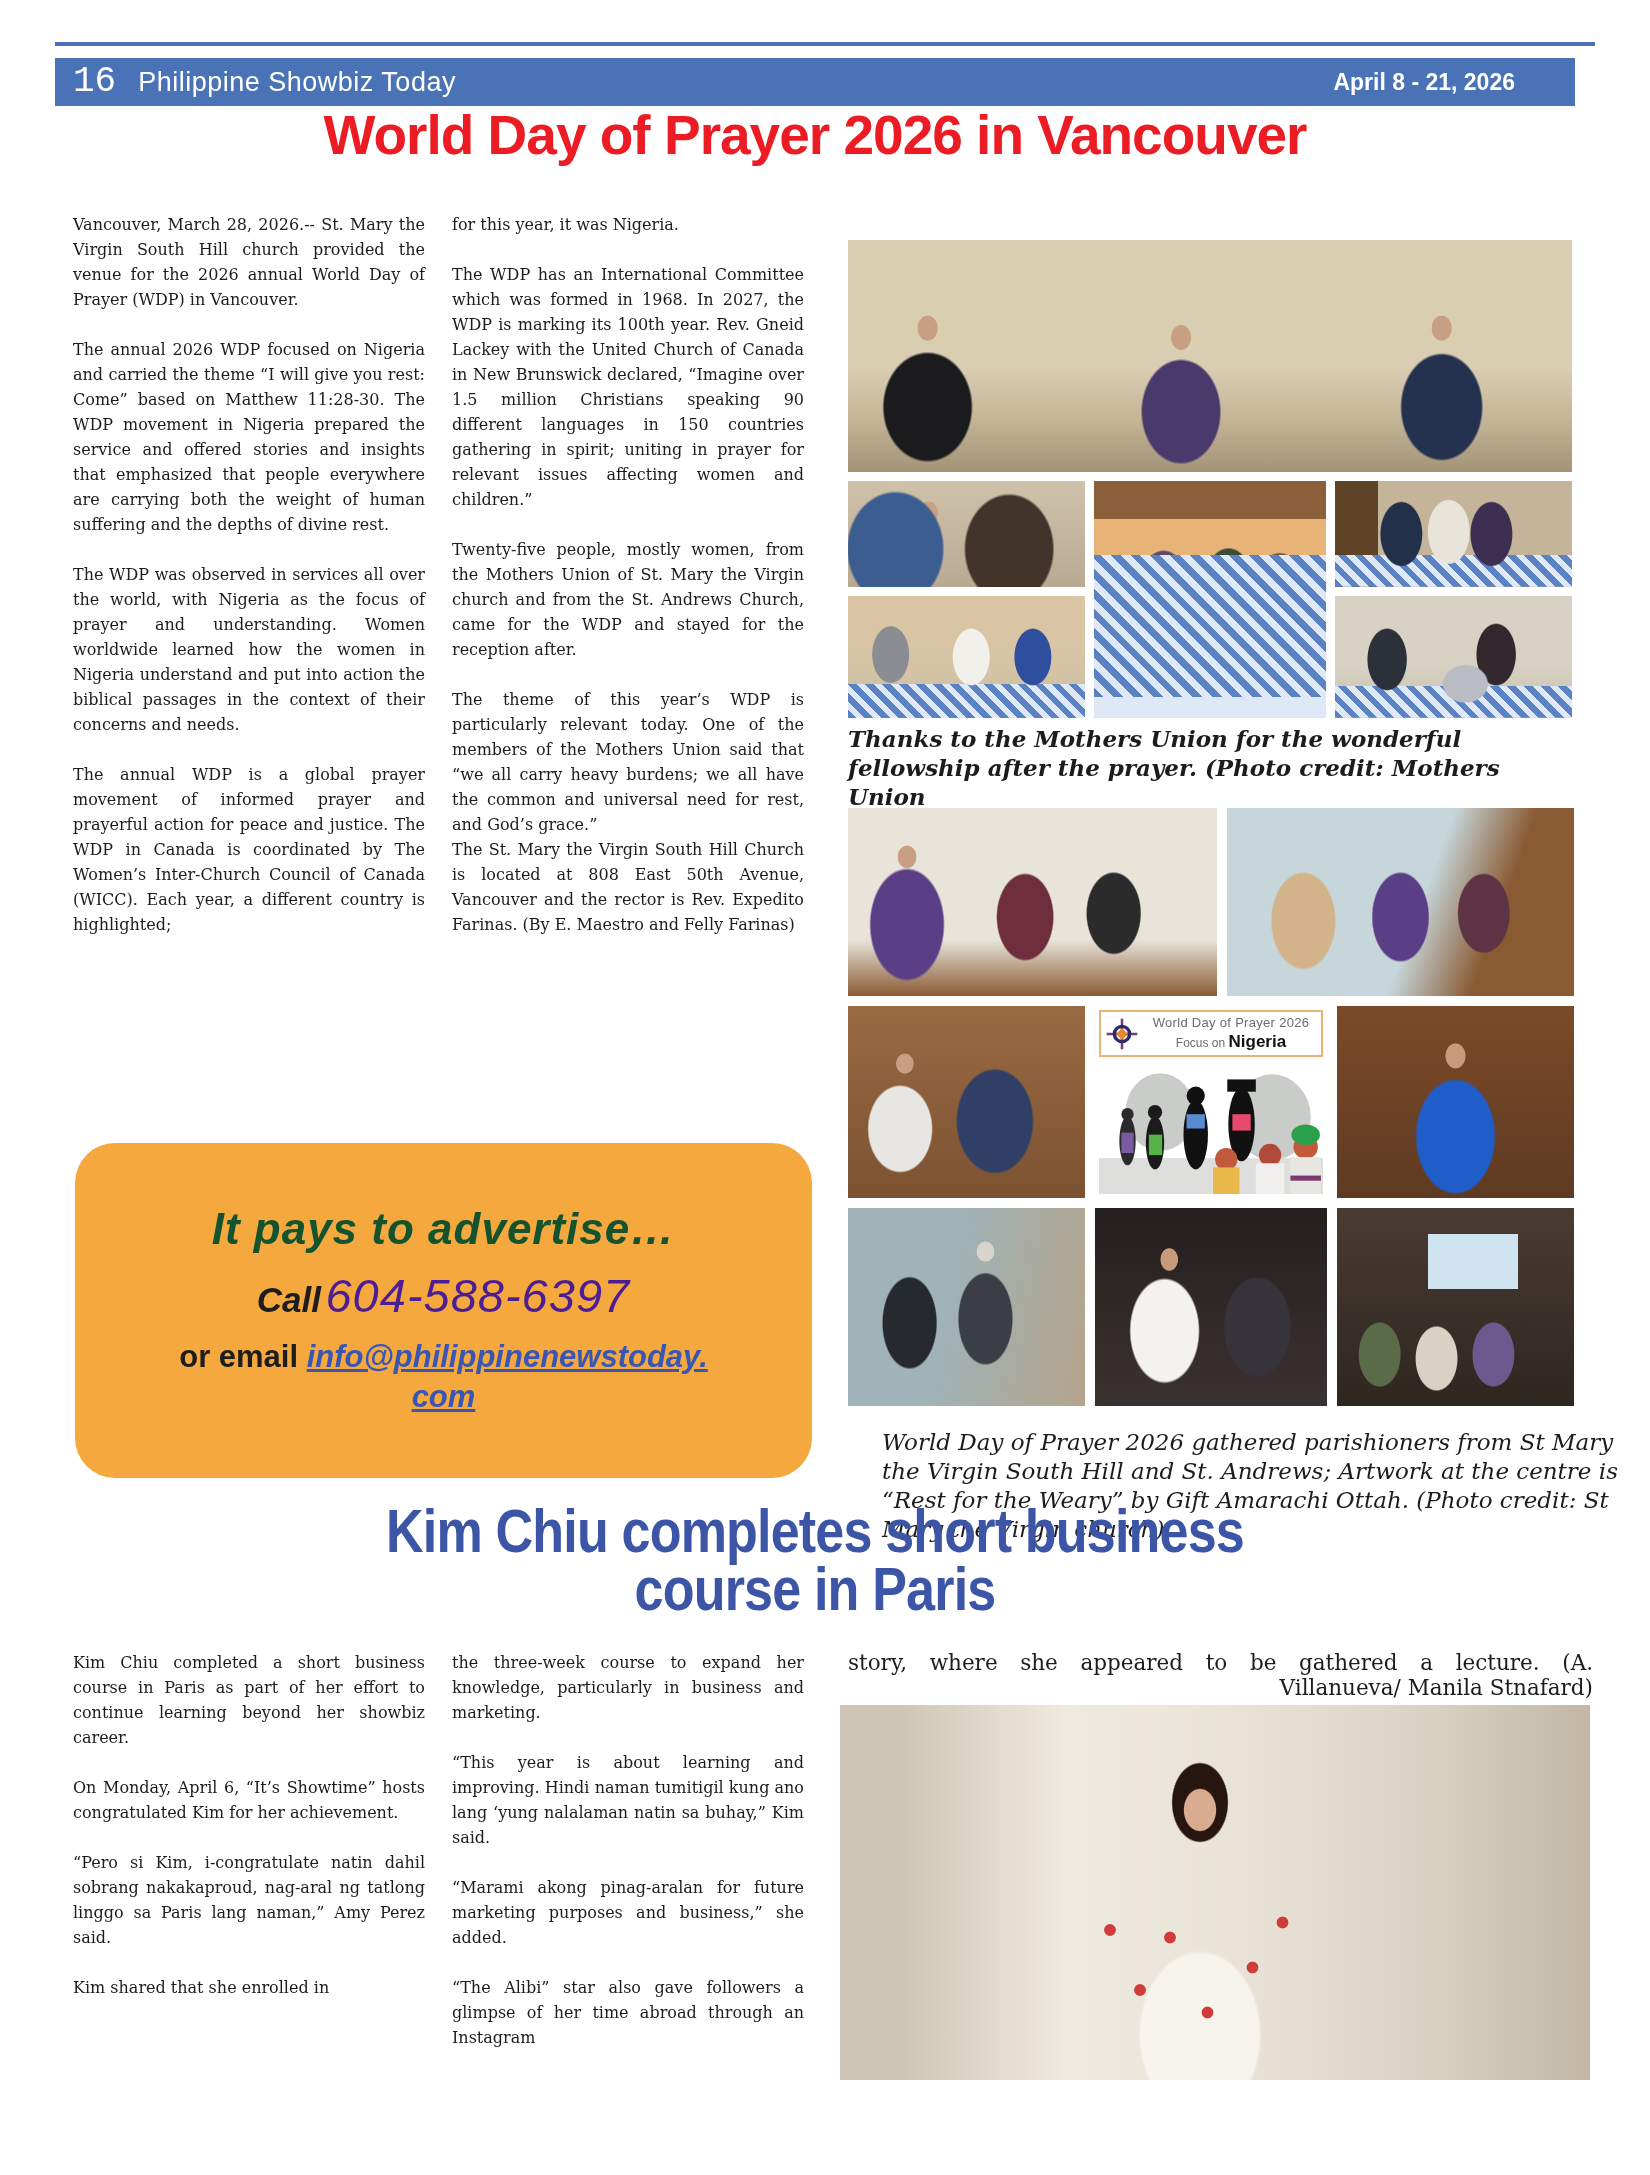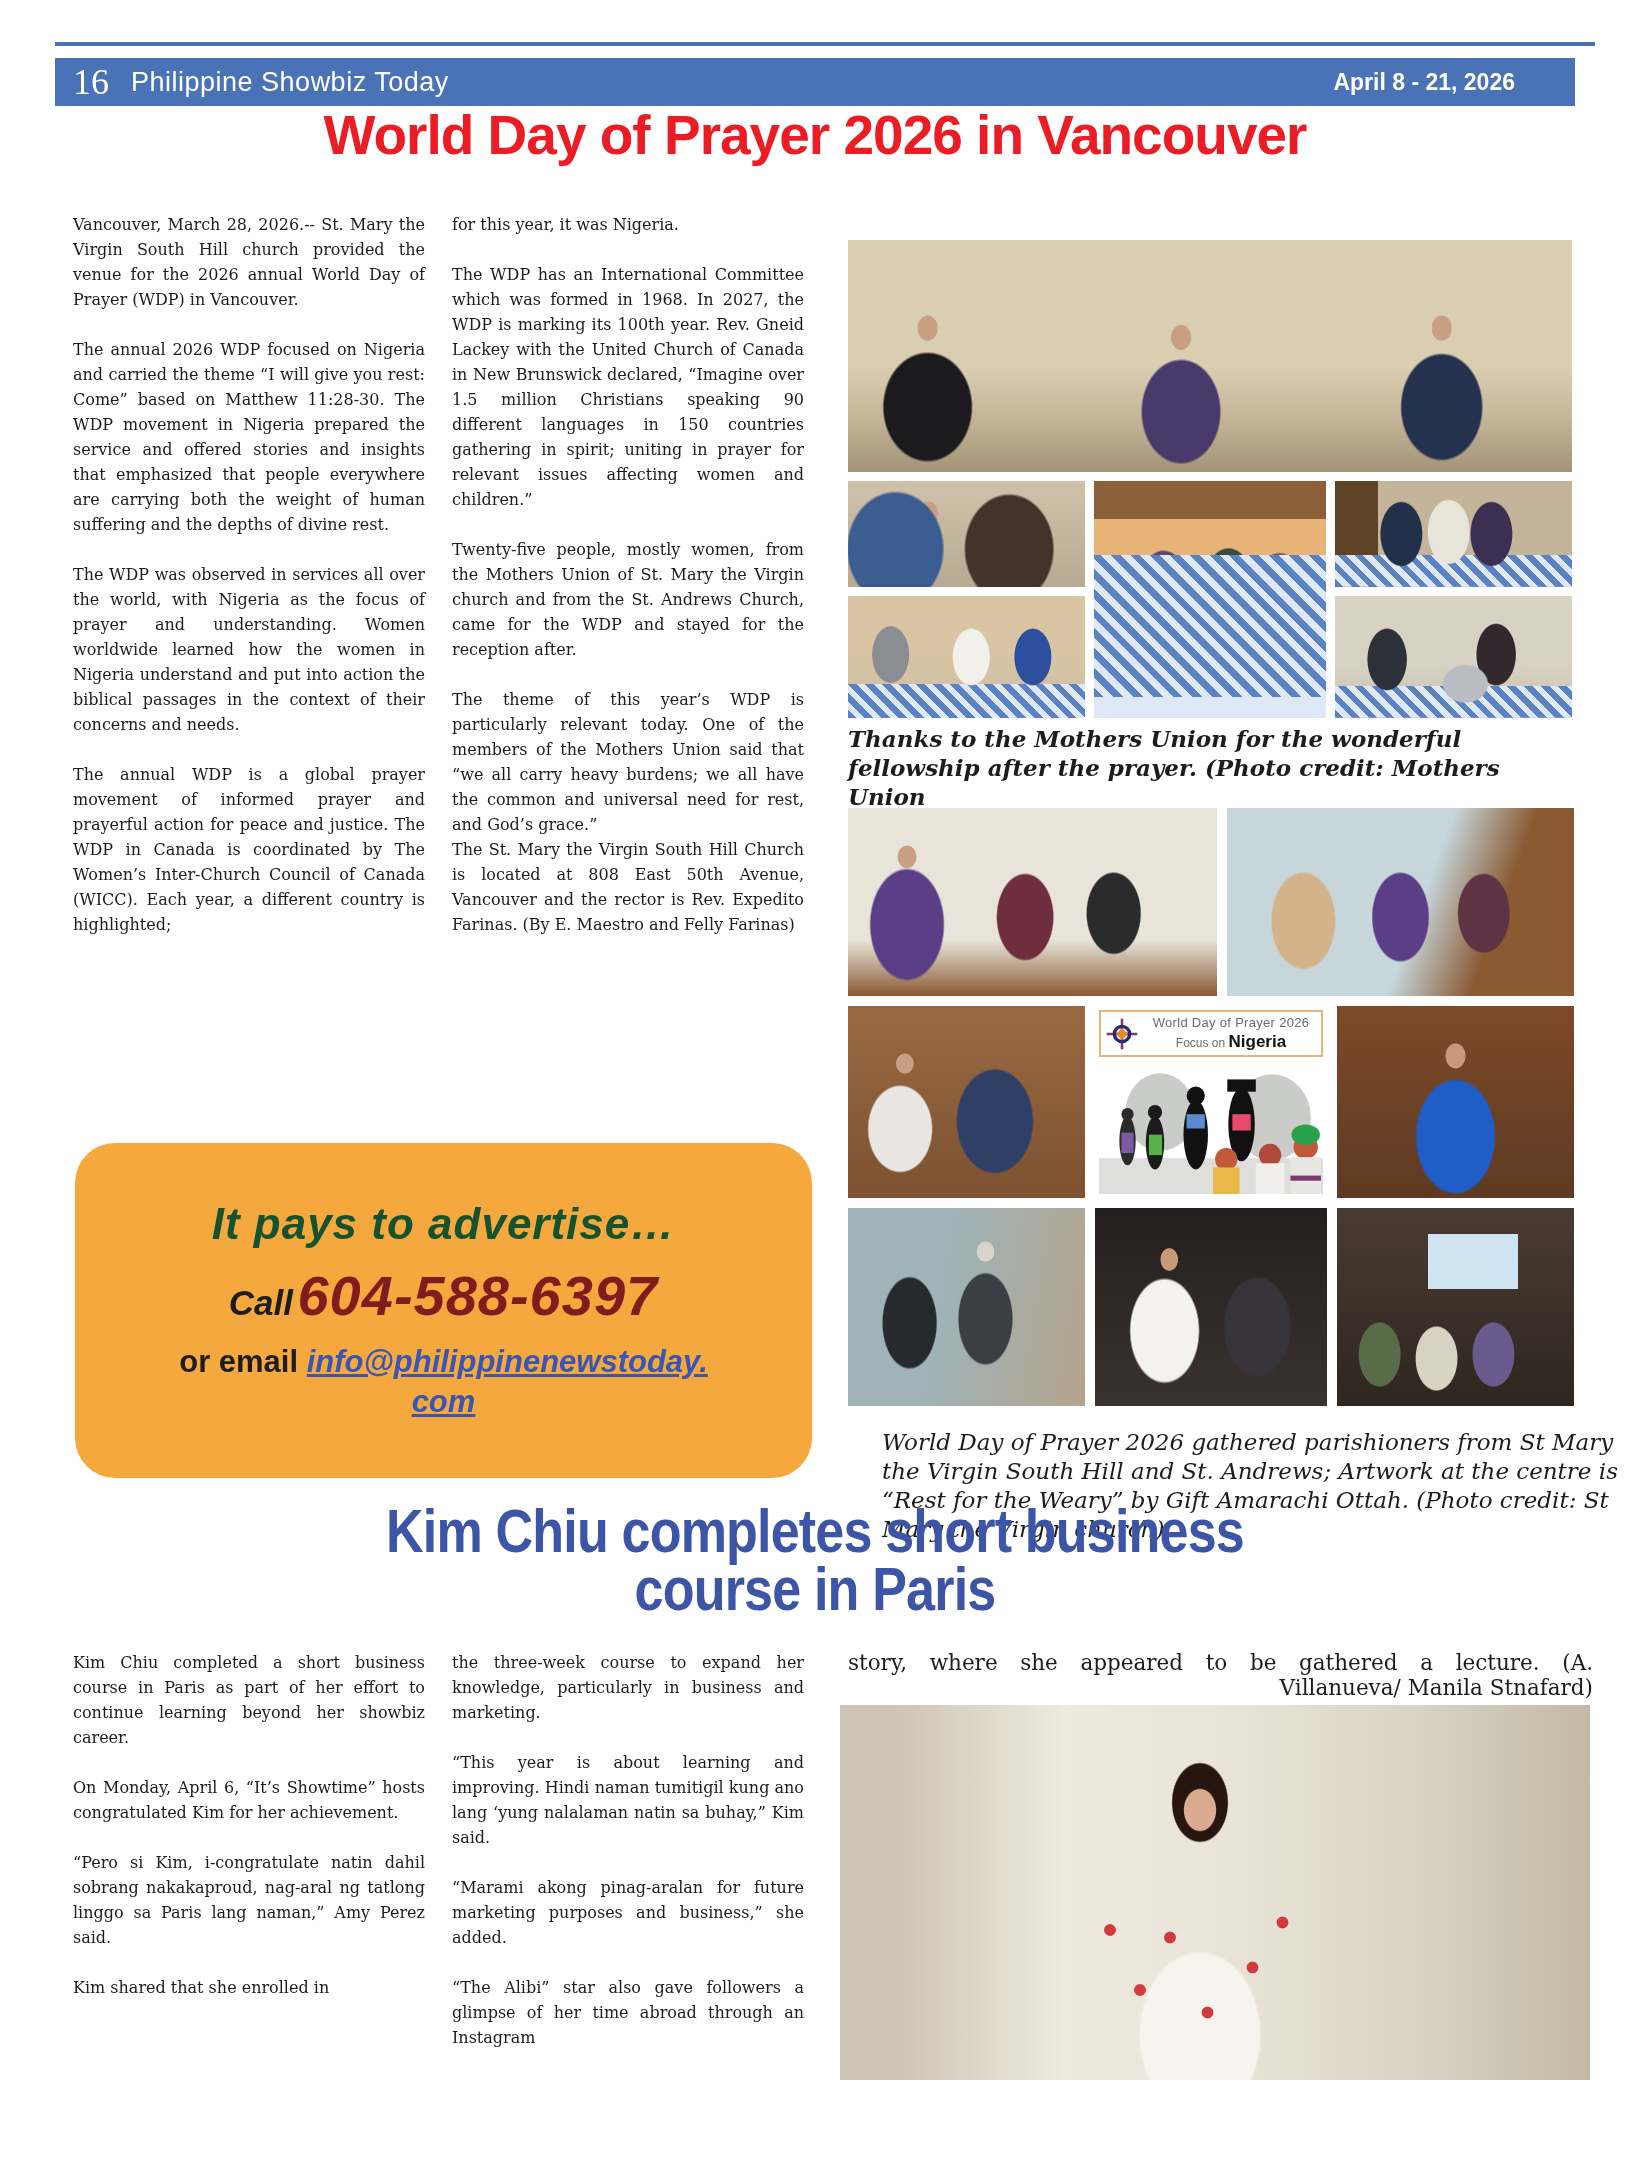--- a/index.html
+++ b/index.html
@@ -4,21 +4,21 @@
 <style>
   html,body{margin:0;padding:0;background:#888;}
   .page{position:relative;width:1650px;height:2175px;background:#ffffff;overflow:hidden;
         font-family:"DejaVu Serif",serif;color:#1c1c1c;}
   .abs{position:absolute;}
 
   
   .top-rule{left:55px;top:42px;width:1540px;height:4px;background:#4a73b7;}
   .header-bar{left:55px;top:58px;width:1520px;height:48px;background:#4a73b7;color:#fff;
               display:flex;align-items:center;}
-  .page-num{font-family:Liberation Serif, serif;font-size:36px;line-height:1;margin-left:18px;font-weight:400;}
+  .page-num{font-family:Liberation Mono, monospace;font-size:36px;line-height:1;margin-left:18px;font-weight:400;}
   .masthead{font-family:"Liberation Sans",sans-serif;font-size:27px;margin-left:22px;letter-spacing:.5px;}
   .issue-date{font-family:"Liberation Sans",sans-serif;font-weight:bold;font-size:23px;
               margin-left:auto;margin-right:60px;}
 
   
   .headline1{left:55px;top:108px;width:1520px;text-align:center;color:#ec1c24;
              font-family:"Liberation Sans",sans-serif;font-weight:bold;font-size:55px;line-height:1;
              letter-spacing:-1px;}
   .headline2{left:55px;top:1502px;width:1520px;text-align:center;color:#3c55a6;
              font-family:"Liberation Sans",sans-serif;font-weight:bold;}
@@ -146,21 +146,21 @@
   .poster-focus b{color:#111;font-size:17px;}
   .poster-art{flex:1;margin:0 4px 4px;}
 
   
   .adbox{left:75px;top:1143px;width:737px;height:335px;background:#f5a83d;border-radius:40px;
          display:flex;flex-direction:column;align-items:center;justify-content:center;gap:14px;
          font-family:"Liberation Sans",sans-serif;}
   .ad1{font-size:44px;font-weight:bold;font-style:italic;color:#14532d;letter-spacing:1px;}
   .ad2{color:#1d1d1d;}
   .ad2 .call{font-size:35px;font-weight:bold;font-style:italic;}
-  .ad2 .phone{font-size:56px;font-weight:bold;font-style:italic;color:#7f1d1d;letter-spacing:1px;}
+  .ad2 .phone{font-size:47px;font-weight:normal;font-style:italic;color:#4c1d95;letter-spacing:1px;}
   .ad3{font-size:31px;font-weight:bold;color:#1d1d1d;text-align:center;line-height:40px;}
   .ad3 a{color:#3a56b4;font-style:italic;text-decoration:underline;}
 </style>
 </head>
 <body>
 
 <div class="page">
 
   <div class="abs top-rule"></div>
   <div class="abs header-bar">

